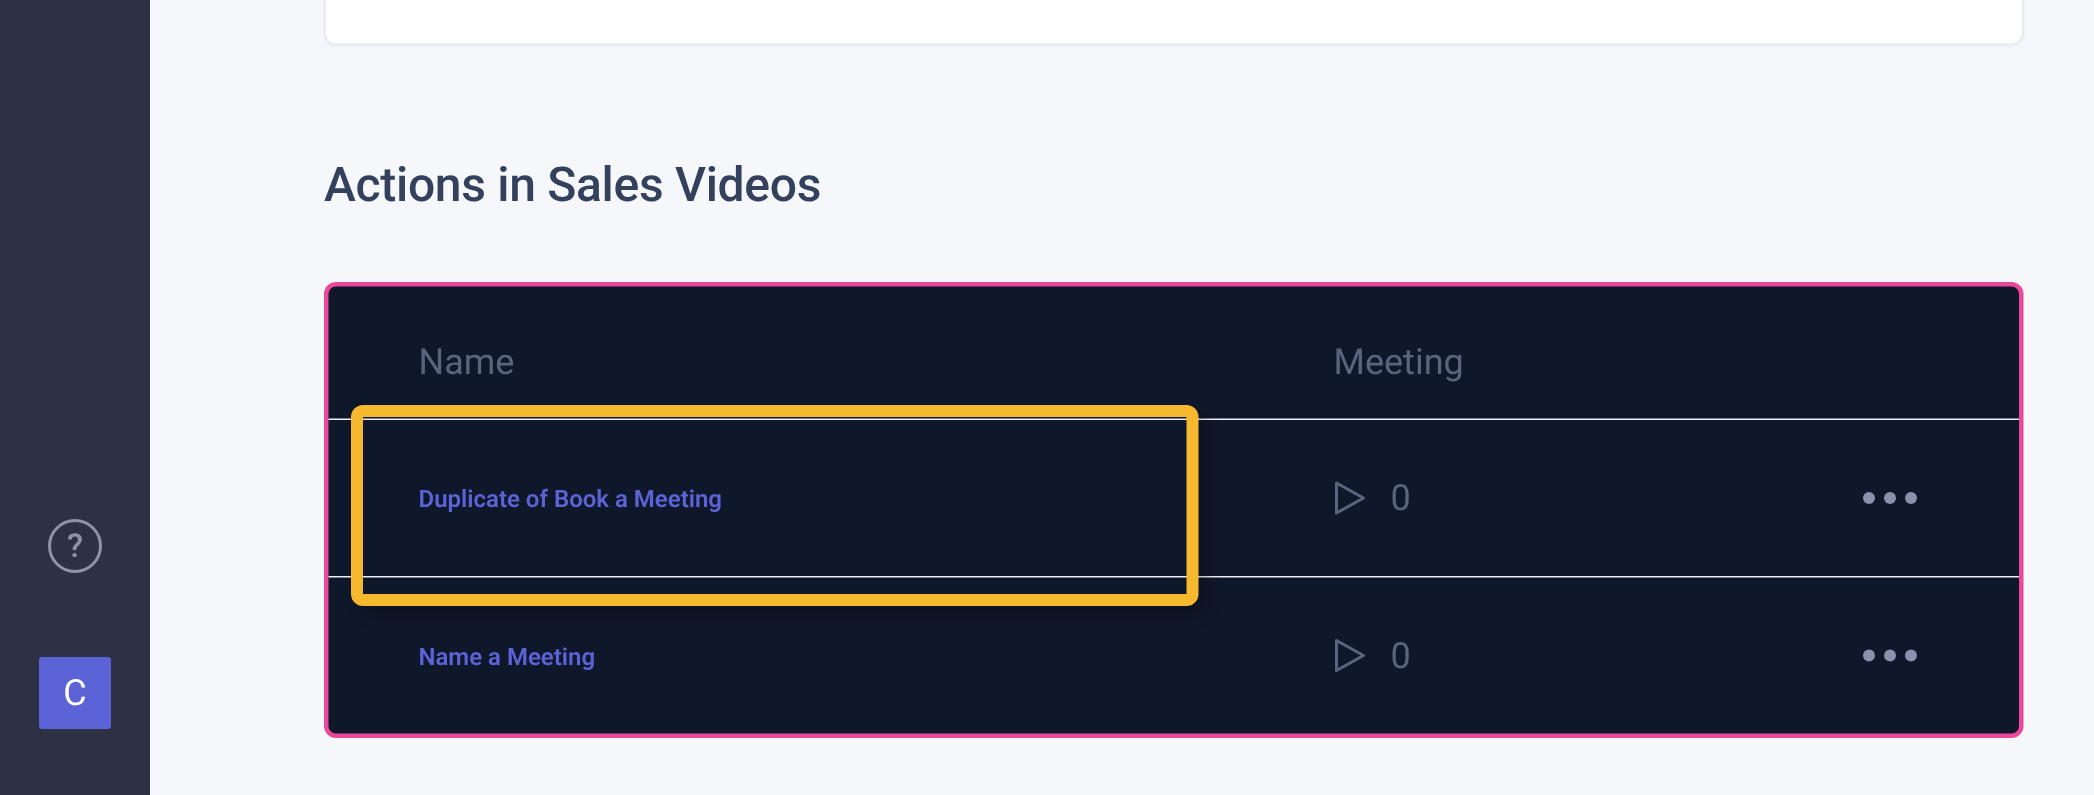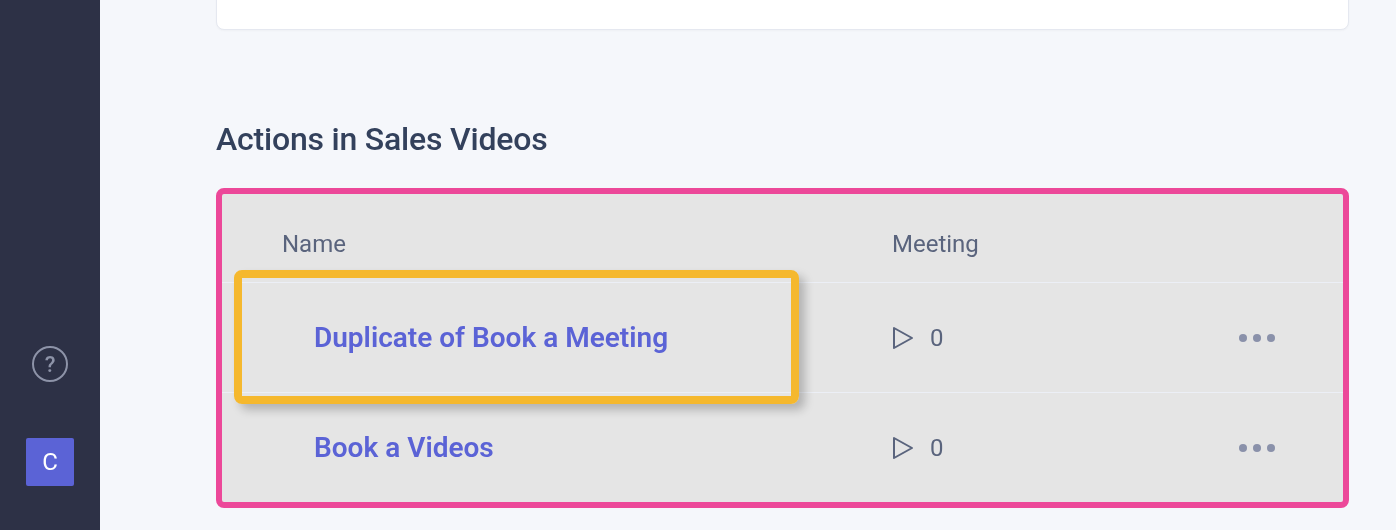--- a/index.html
+++ b/index.html
@@ -66,34 +66,34 @@
       left: 116px;
       width: 1133px;
       height: 90px;
       background: #fff;
       border: 1px solid #e5e8f0;
       border-radius: 8px;
       box-shadow: 0 1px 2px rgba(0,0,0,0.03);
     }
     .section-title {
       position: absolute;
-      top: 120px;
+      top: 104px;
       left: 116px;
       font-size: 32px;
       font-weight: 500;
       color: #33415c;
       letter-spacing: -0.2px;
     }
     .table-card {
       position: absolute;
       top: 188px;
       left: 116px;
       width: 1133px;
-      background: #e5e5e5;
-      border: 6px solid #ec4899;
+      background: #0f172a;
+      border: 3px solid #ec4899;
       border-radius: 8px;
     }
     .table-header {
       display: flex;
       align-items: center;
       padding: 36px 60px 24px 60px;
       border-bottom: 1px solid #eceff6;
     }
     .col-name   { flex: 0 0 610px; }
     .col-videos { flex: 0 0 300px; display: flex; align-items: center; gap: 16px; }
@@ -105,24 +105,23 @@
     }
     .table-row {
       display: flex;
       align-items: center;
       padding: 38px 60px;
       border-bottom: 1px solid #eceff6;
       position: relative;
     }
     .action-name {
       color: #5b63d6;
-      font-size: 28px;
+      font-size: 16px;
       font-weight: 600;
       cursor: pointer;
-      margin-left: 32px;
     }
     .play-icon svg { display: block; }
     .video-count {
       font-size: 24px;
       color: #5a647d;
       font-weight: 400;
     }
     .more-btn {
       display: flex;
       gap: 6px;
@@ -192,21 +191,21 @@
         <div class="more-btn">
           <span></span>
           <span></span>
           <span></span>
         </div>
       </div>
     </div>
 
     <div class="table-row" style="border-bottom:none;">
       <div class="col-name">
-        <a class="action-name">Book a Videos</a>
+        <a class="action-name">Name a Meeting</a>
       </div>
       <div class="col-videos">
         <span class="play-icon">
           <svg width="22" height="24" viewBox="0 0 22 24">
               <path d="M2 2 L20 12 L2 22 Z" fill="none" stroke="#5a647d" stroke-width="2" stroke-linejoin="round"></path>
             </svg>
         </span>
         <span class="video-count">0</span>
       </div>
       <div class="col-more">

